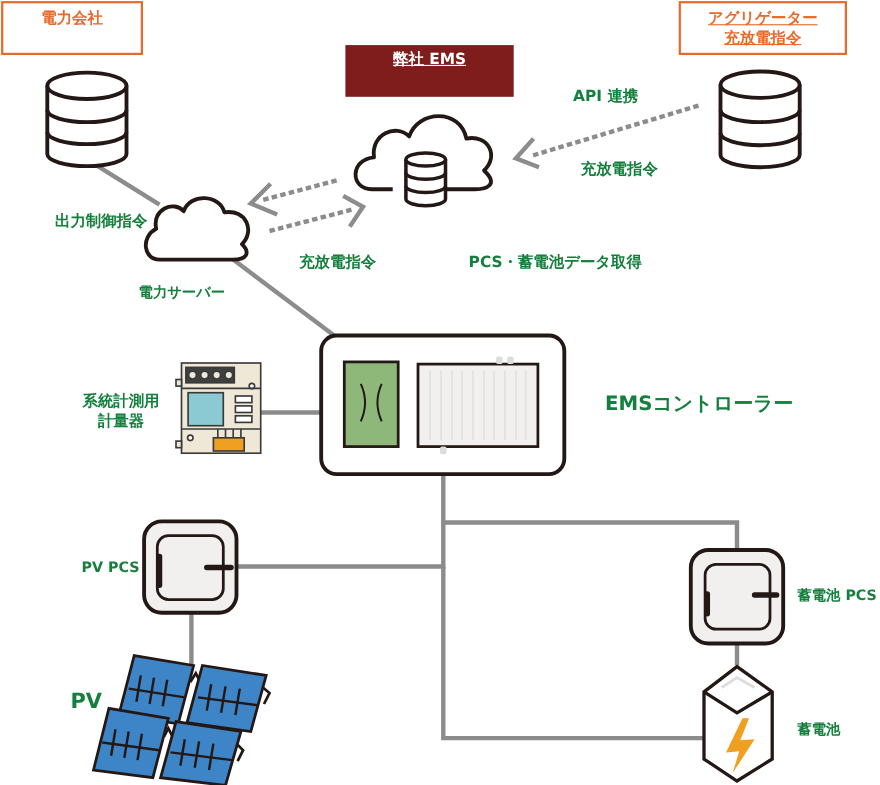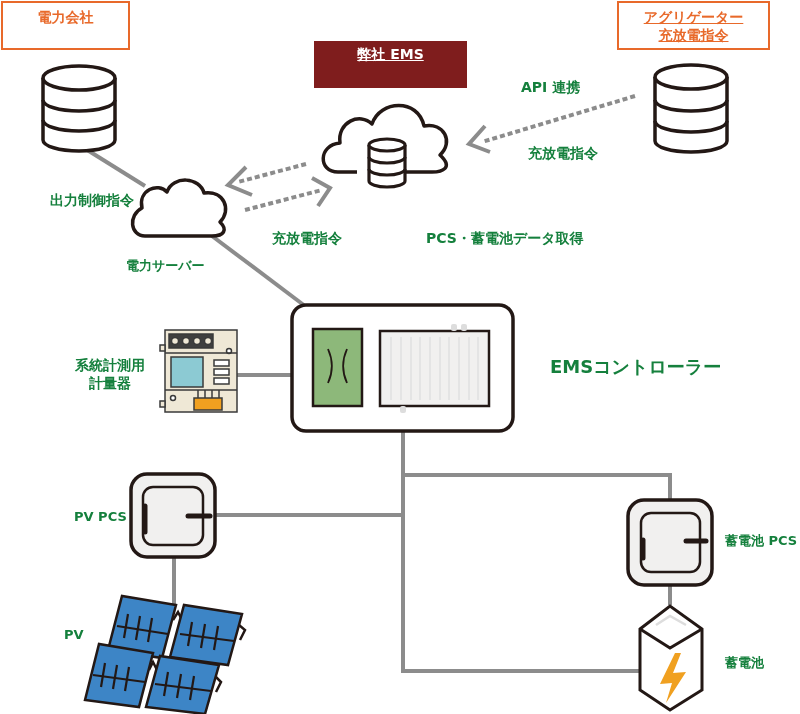--- a/index.html
+++ b/index.html
@@ -184,15 +184,15 @@
 <div class="lbl" style="left:272px;top:230px;">充放電指令</div>
 <div class="lbl" style="left:426px;top:230px;">PCS・蓄電池データ取得</div>
 
 <div class="lbl" style="left:126px;top:257px;font-size:13px;">電力サーバー</div>
 <div class="lbl ctr" style="left:75px;top:356px;font-size:14px;line-height:18px;">
   <div>系統計測用</div>
   <div>計量器</div>
 </div>
 <div class="lbl" style="left:550px;top:355px;font-size:18px;">EMSコントローラー</div>
 <div class="lbl" style="left:74px;top:509px;font-size:13px;">PV PCS</div>
-<div class="lbl" style="left:64px;top:627px;font-size:13px;">PV</div>
+<div class="lbl" style="left:64px;top:627px;font-size:19px;">PV</div>
 <div class="lbl" style="left:725px;top:532px;font-size:13px;">蓄電池 PCS</div>
 <div class="lbl" style="left:725px;top:654px;font-size:13px;">蓄電池</div>
 
 </body></html>

